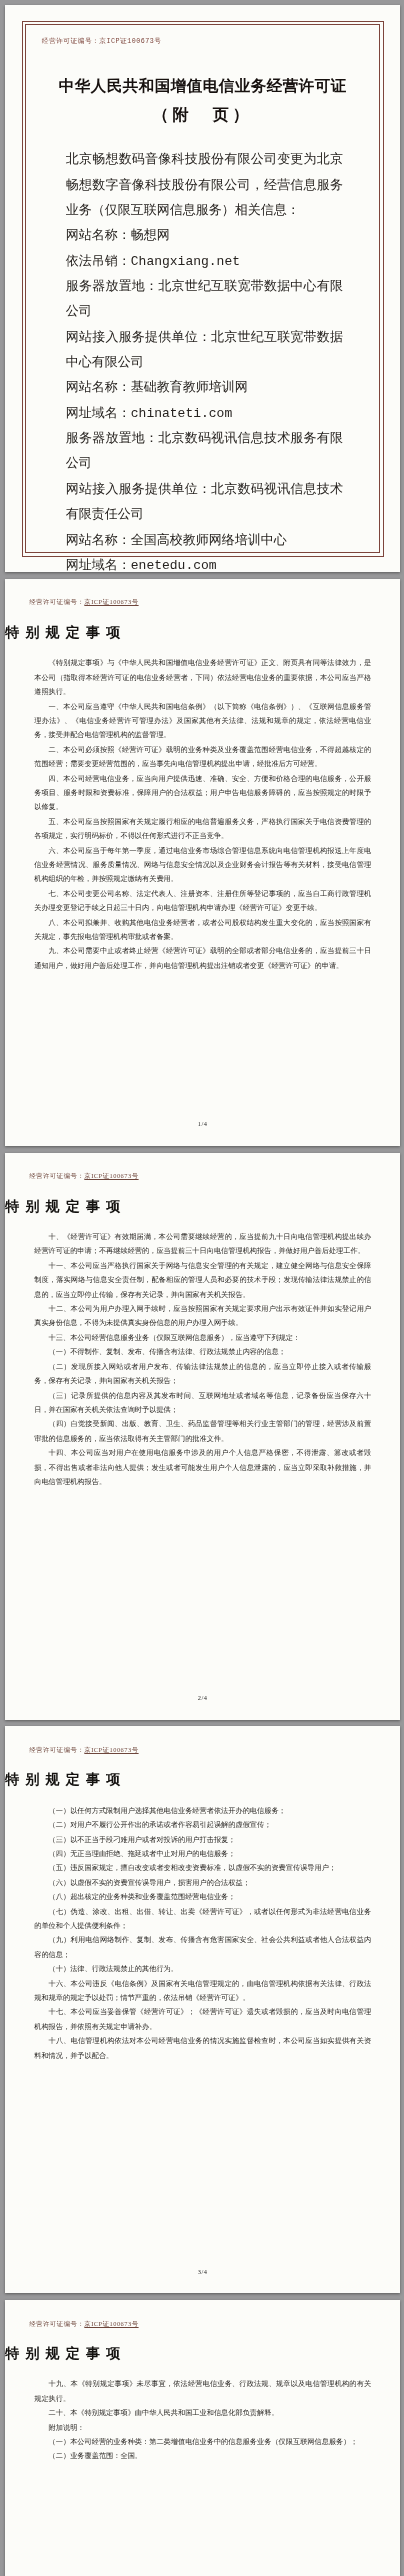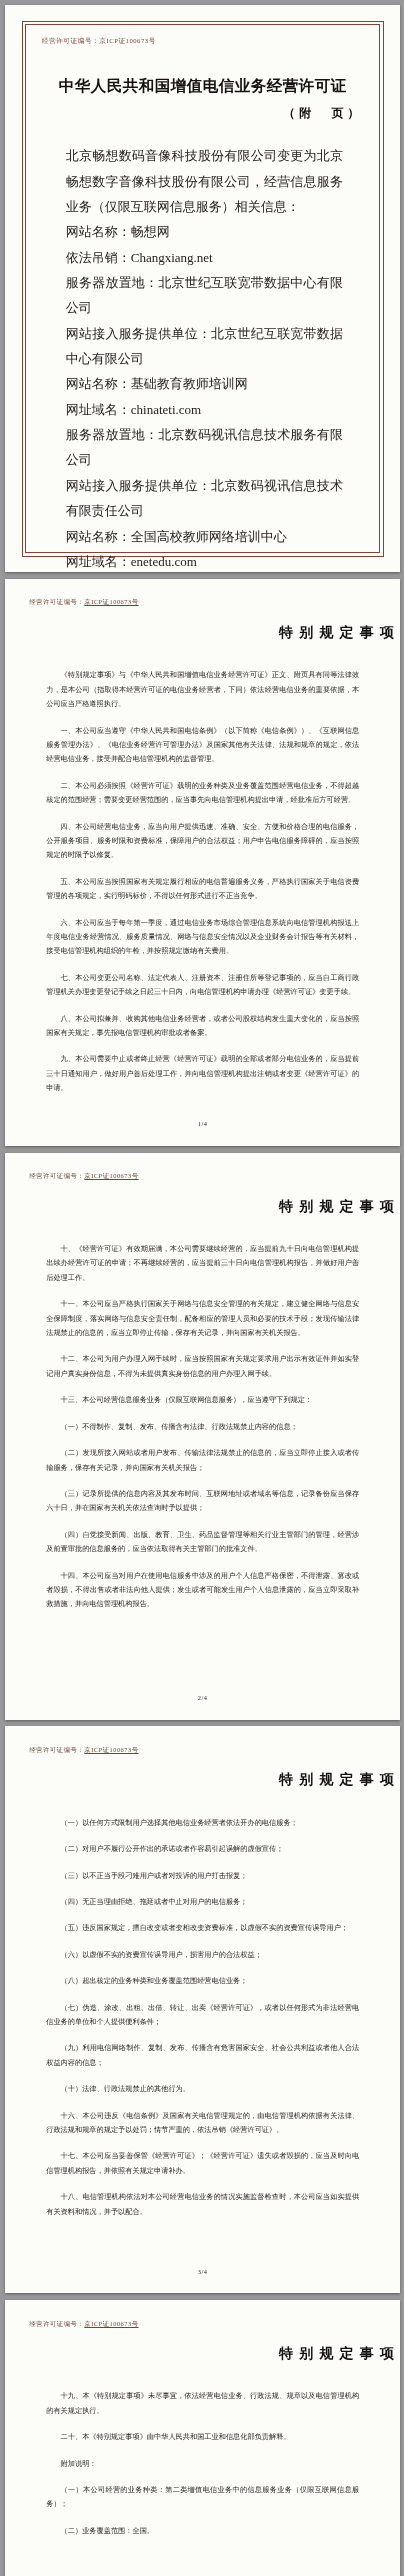--- a/index.html
+++ b/index.html
@@ -17,45 +17,45 @@
   .page{
     flex:none;box-sizing:border-box;position:relative;
     width:395px;height:567px;
     background:#fcfcf9;
     box-shadow:0 1px 2.6px rgba(0,0,0,.4);
   }
 
   
   .cert-border-outer{position:absolute;inset:15.5px 16.5px;border:1.5px solid #7d453c;}
   .cert-border-inner{position:absolute;inset:2.6px;border:0.5px solid #7d453c;
-    box-sizing:border-box;padding:11.3px 15.5px;}
+    box-sizing:border-box;padding:11.3px 15.5px;font-family:Liberation Mono, monospace;}
   .cert-header{font-size:6.7px;color:#7d453c;letter-spacing:0.5px;}
   .cert-title{
     margin:30px 4.1px 0;text-align:center;
     font-size:15.5px;font-weight:700;color:#17110f;letter-spacing:0.5px;
   }
   .cert-subtitle{
-    text-align:right;font-size:12px;font-weight:700;color:#17110f;
+    text-align:center;font-size:16px;font-weight:700;color:#17110f;
     margin-top:8.2px;letter-spacing:4.1px;
   }
   .cert-body{margin:21.6px 20.6px 0 24px;font-size:13px;line-height:1.95;color:#26221f;}
   .cert-line{margin:0;text-align:justify;}
 
   
   .doc-header{padding:19.6px 0 0 24px;font-size:6.4px;color:#6e463c;letter-spacing:0.5px;}
   .doc-header .num{text-decoration:underline;text-underline-offset:1px;}
   .doc-title{
-    margin:16.5px 0 0;text-align:right;
+    margin:16.5px 0 0;text-align:left;
     font-size:14px;font-weight:700;color:#141210;letter-spacing:6.2px;
   }
   .doc-body{
     padding:14.4px 29px 0;font-size:7.2px;line-height:2.0;
     color:#201d1a;text-align:justify;
   }
-  .para{margin:12px;text-indent:2em;}
+  .para{margin:0;text-indent:2em;}
   .doc-footer{
     position:absolute;bottom:18.5px;left:0;right:0;
     text-align:center;font-size:6.4px;color:#2b2b2b;letter-spacing:0.5px;
   }
 </style>
 </head>
 <body>
 
 <div class="stack">
 

